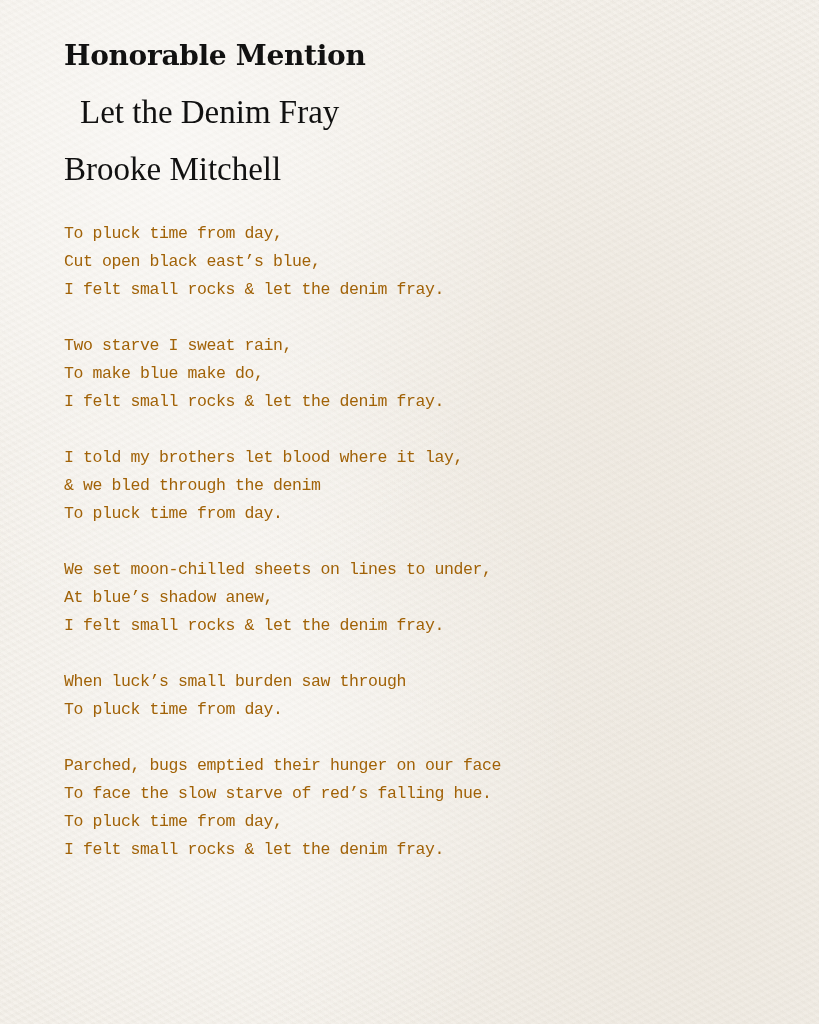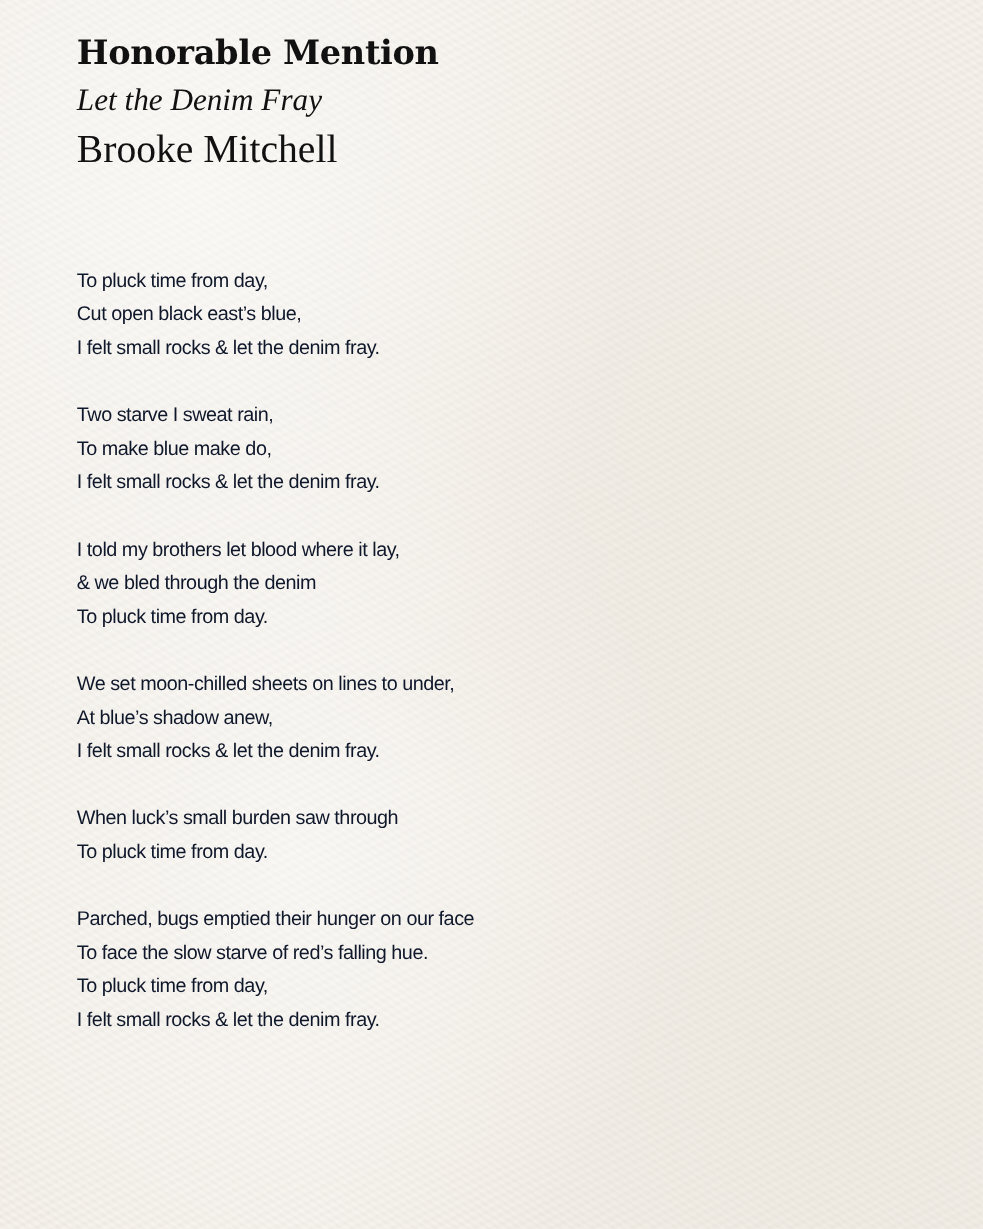--- a/index.html
+++ b/index.html
@@ -16,52 +16,51 @@
         radial-gradient(ellipse at 20% 15%, rgba(255,255,255,0.55) 0%, rgba(255,255,255,0) 40%),
         radial-gradient(ellipse at 75% 35%, rgba(230,222,210,0.35) 0%, rgba(230,222,210,0) 45%),
         radial-gradient(ellipse at 30% 70%, rgba(255,255,255,0.45) 0%, rgba(255,255,255,0) 40%),
         radial-gradient(ellipse at 85% 85%, rgba(226,218,205,0.35) 0%, rgba(226,218,205,0) 45%),
         repeating-linear-gradient(35deg, rgba(255,255,255,0.10) 0px, rgba(255,255,255,0.10) 2px, rgba(0,0,0,0.012) 3px, rgba(0,0,0,0.012) 5px),
         repeating-linear-gradient(-25deg, rgba(255,255,255,0.08) 0px, rgba(255,255,255,0.08) 3px, rgba(0,0,0,0.01) 4px, rgba(0,0,0,0.01) 7px);
     }
     .header {
       position: absolute;
       left: 64px;
-      top: 24px;
+      top: 36px;
       font-family: "DejaVu Serif", "Liberation Serif", serif;
       color: #111111;
     }
     .award {
       font-family: "DejaVu Serif", serif;
       font-weight: bold;
       font-size: 28px;
       line-height: 40px;
       margin: 0;
       letter-spacing: -0.3px;
     }
     .title {
       font-family: "Liberation Serif", serif;
-      font-style: italic;
-      font-size: 26px;
+      font-size: 33px;
       line-height: 40px;
-      margin: 0;
+      margin: 16px;
     }
     .author {
       font-family: Liberation Serif, serif;
       font-size: 33px;
       line-height: 42px;
       margin: 0;
     }
     .poem {
       position: absolute;
       left: 64px;
       top: 220px;
-      font-family: Liberation Sans, sans-serif;
+      font-family: Liberation Mono, monospace;
       font-size: 16.5px;
-      color: #0f172a;
+      color: #a16207;
     }
     .stanza {
       margin: 0 0 28px 0;
     }
     .line {
       display: block;
       height: 28px;
       line-height: 28px;
       white-space: nowrap;
       letter-spacing: -0.4px;

